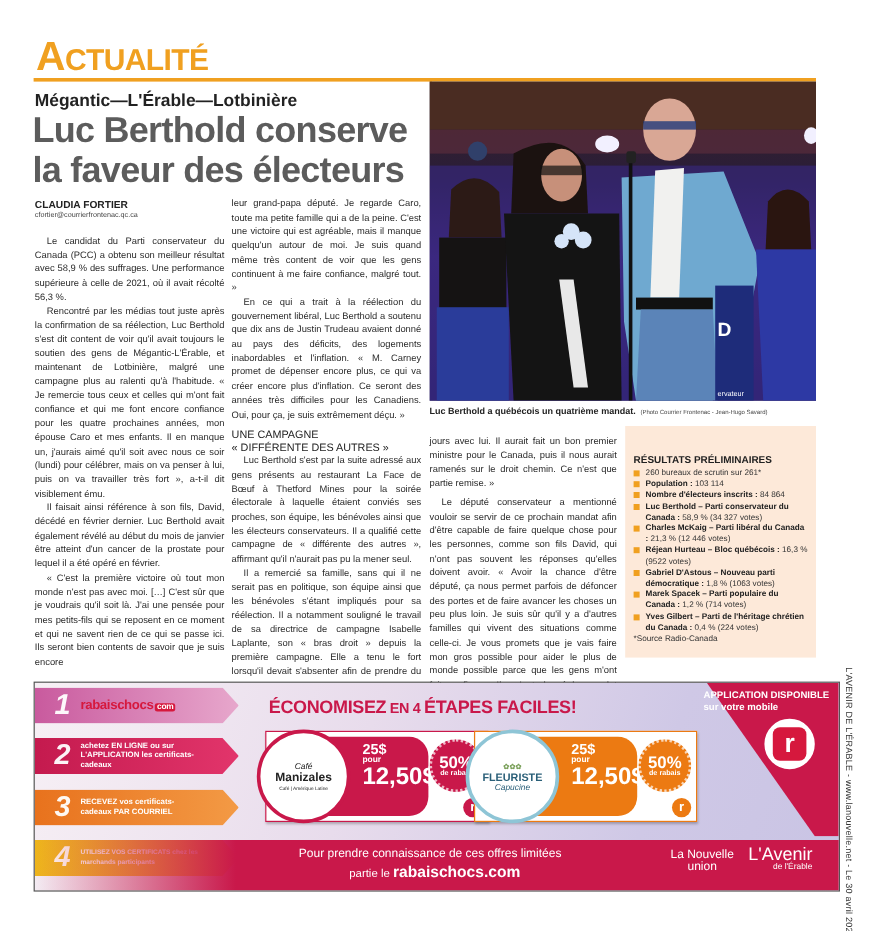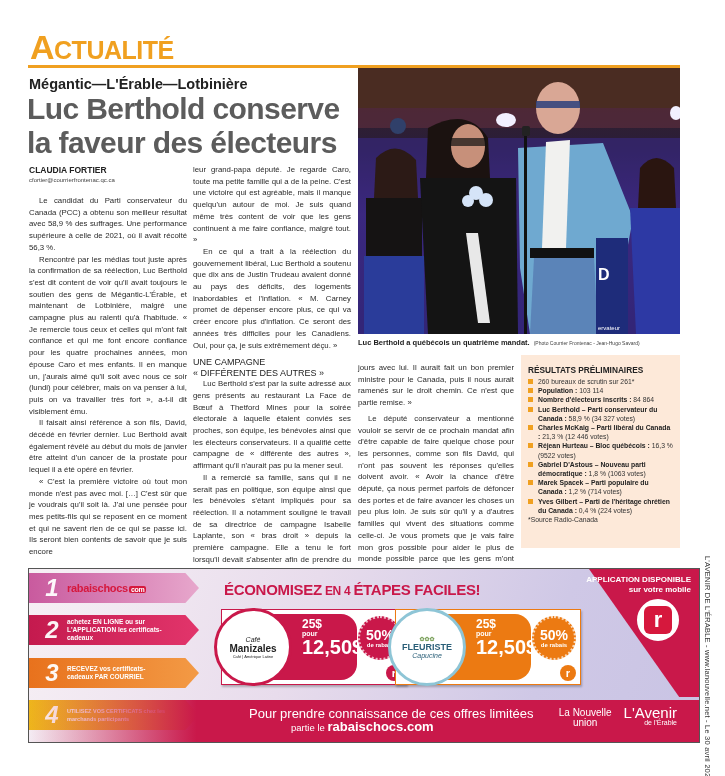--- a/index.html
+++ b/index.html
@@ -16,21 +16,21 @@
 .email{position:absolute;left:29px;top:177px;font-size:6px;color:#444}
 .col{position:absolute;font-size:7.8px;line-height:11.7px;color:#2a2a2a;text-align:justify;hyphens:auto}
 .col p{text-indent:10px}
 .col p.noind{text-indent:0}
 .lead-label{color:#f0a020;font-weight:bold;letter-spacing:1.2px;font-size:8.3px}
 .lead-text{font-weight:bold;color:#222}
 .subhead{font-weight:normal;font-size:9px;line-height:10.5px;color:#222;margin-top:6px;text-indent:0 !important}
 .photo{position:absolute;left:358px;top:68px;width:322px;height:266px;background:linear-gradient(180deg,#3a2420 0%,#2a1d3a 30%,#3c2672 55%,#2a2060 100%);overflow:hidden}
 .caption{position:absolute;left:358px;top:338px;font-size:7.5px;font-weight:bold;color:#222}
 .caption .credit{font-size:5px;font-weight:normal;color:#444;margin-left:4px}
-.results{position:absolute;left:521px;top:355px;width:159px;height:193px;background:#fde9d9;padding:10px 6px 4px 7px}
+.results{position:absolute;left:521px;top:355px;width:159px;height:193px;background:#fde9d9;padding:23px 6px 4px 7px}
 .results h3{font-size:8.3px;font-weight:bold;color:#222;margin-bottom:2px}
 .results li{list-style:none;font-size:6.8px;line-height:9.2px;color:#333;position:relative;padding-left:10px}
 .results li::before{content:"";position:absolute;left:0;top:2px;width:5px;height:5px;background:#f0a020}
 .results li b{color:#222}
 .results .src{font-size:6.8px;color:#333;margin-top:1px}
 .folio{position:absolute;left:712px;top:556px;transform-origin:0 0;transform:rotate(90deg);font-size:7.5px;color:#333;white-space:nowrap;letter-spacing:.2px}
 .ad{position:absolute;left:28px;top:568px;width:672px;height:175px;border:1px solid #555;background:linear-gradient(110deg,#f7f0f5 0%,#e8dcec 40%,#cfc8e6 75%,#c9c4e4 100%);overflow:hidden}
 .ribbon{position:absolute;left:0;width:170px;height:30px;clip-path:polygon(0 0,92% 0,100% 50%,92% 100%,0 100%);display:flex;align-items:center;padding-left:8px;color:#fff}
 .ribbon .num{font-size:24px;font-weight:bold;font-style:italic;width:30px;text-align:center;opacity:.95}
 .ribbon .txt{font-size:6.5px;line-height:8px;font-weight:bold}
@@ -47,25 +47,25 @@
 .coupon .logo{position:absolute;left:-8px;top:-2px;width:78px;height:78px;border-radius:50%;background:#fff;border:3px solid #c9184a;display:flex;flex-direction:column;align-items:center;justify-content:center;font-size:10px;font-weight:bold;color:#222;text-align:center}
 .coupon .price{position:absolute;left:80px;top:8px;color:#fff;font-weight:bold;line-height:1}
 .coupon .price .a{font-size:12px}
 .coupon .price .p{font-size:7px}
 .coupon .price .b{font-size:20px}
 .coupon .disc{position:absolute;left:136px;top:6px;width:44px;height:44px;border-radius:50%;display:flex;flex-direction:column;align-items:center;justify-content:center;color:#fff;font-weight:bold;border:2px dotted rgba(255,255,255,.7)}
 .coupon .disc .pc{font-size:14px;line-height:1}
 .coupon .disc .rb{font-size:6px}
 .coupon .rbadge{position:absolute;right:4px;bottom:3px;width:16px;height:16px;border-radius:50%;color:#fff;font-size:11px;font-weight:bold;display:flex;align-items:center;justify-content:center}
 .app-corner{position:absolute;right:0;top:0;width:110px;height:128px;background:#c9184a;clip-path:polygon(18% 0,100% 0,100% 100%,82% 100%,0 0)}
-.app-text{position:absolute;right:8px;top:6px;text-align:right;color:#fff;font-size:8px;font-weight:bold;line-height:10px}
+.app-text{position:absolute;right:8px;top:6px;color:#fff;font-size:8px;font-weight:bold;line-height:10px}
 .app-icon{position:absolute;right:20px;top:30px;width:42px;height:42px;border-radius:50%;background:#fff;border:2px solid #fff;display:flex;align-items:center;justify-content:center}
 .app-icon span{width:28px;height:28px;border-radius:6px;background:#d6183d;color:#fff;font-weight:bold;font-size:22px;display:flex;align-items:center;justify-content:center}
 .ad-footer{position:absolute;left:0;bottom:0;width:100%;height:42px;background:linear-gradient(90deg,rgba(201,24,74,0) 0%,#c9184a 25%,#c9184a 100%)}
-.ad-footer .t1{position:absolute;left:220px;top:6px;color:#fff;font-size:13px}
+.ad-footer .t1{position:absolute;left:220px;top:6px;color:#fff;font-size:10px}
 .ad-footer .t2{position:absolute;left:262px;top:19px;color:#fff;font-size:9.5px}
 .ad-footer .t2 b{font-size:13px}
 .ad-footer .logos{position:absolute;right:22px;top:8px;display:flex;gap:12px;color:#fff;font-size:10px;line-height:10px;text-align:center}
 .ad-footer .logos .big{font-size:15px}
 </style>
 </head>
 <body>
 
 <div class="section">
   <span class="big">A</span><span class="small">CTUALITÉ</span>

